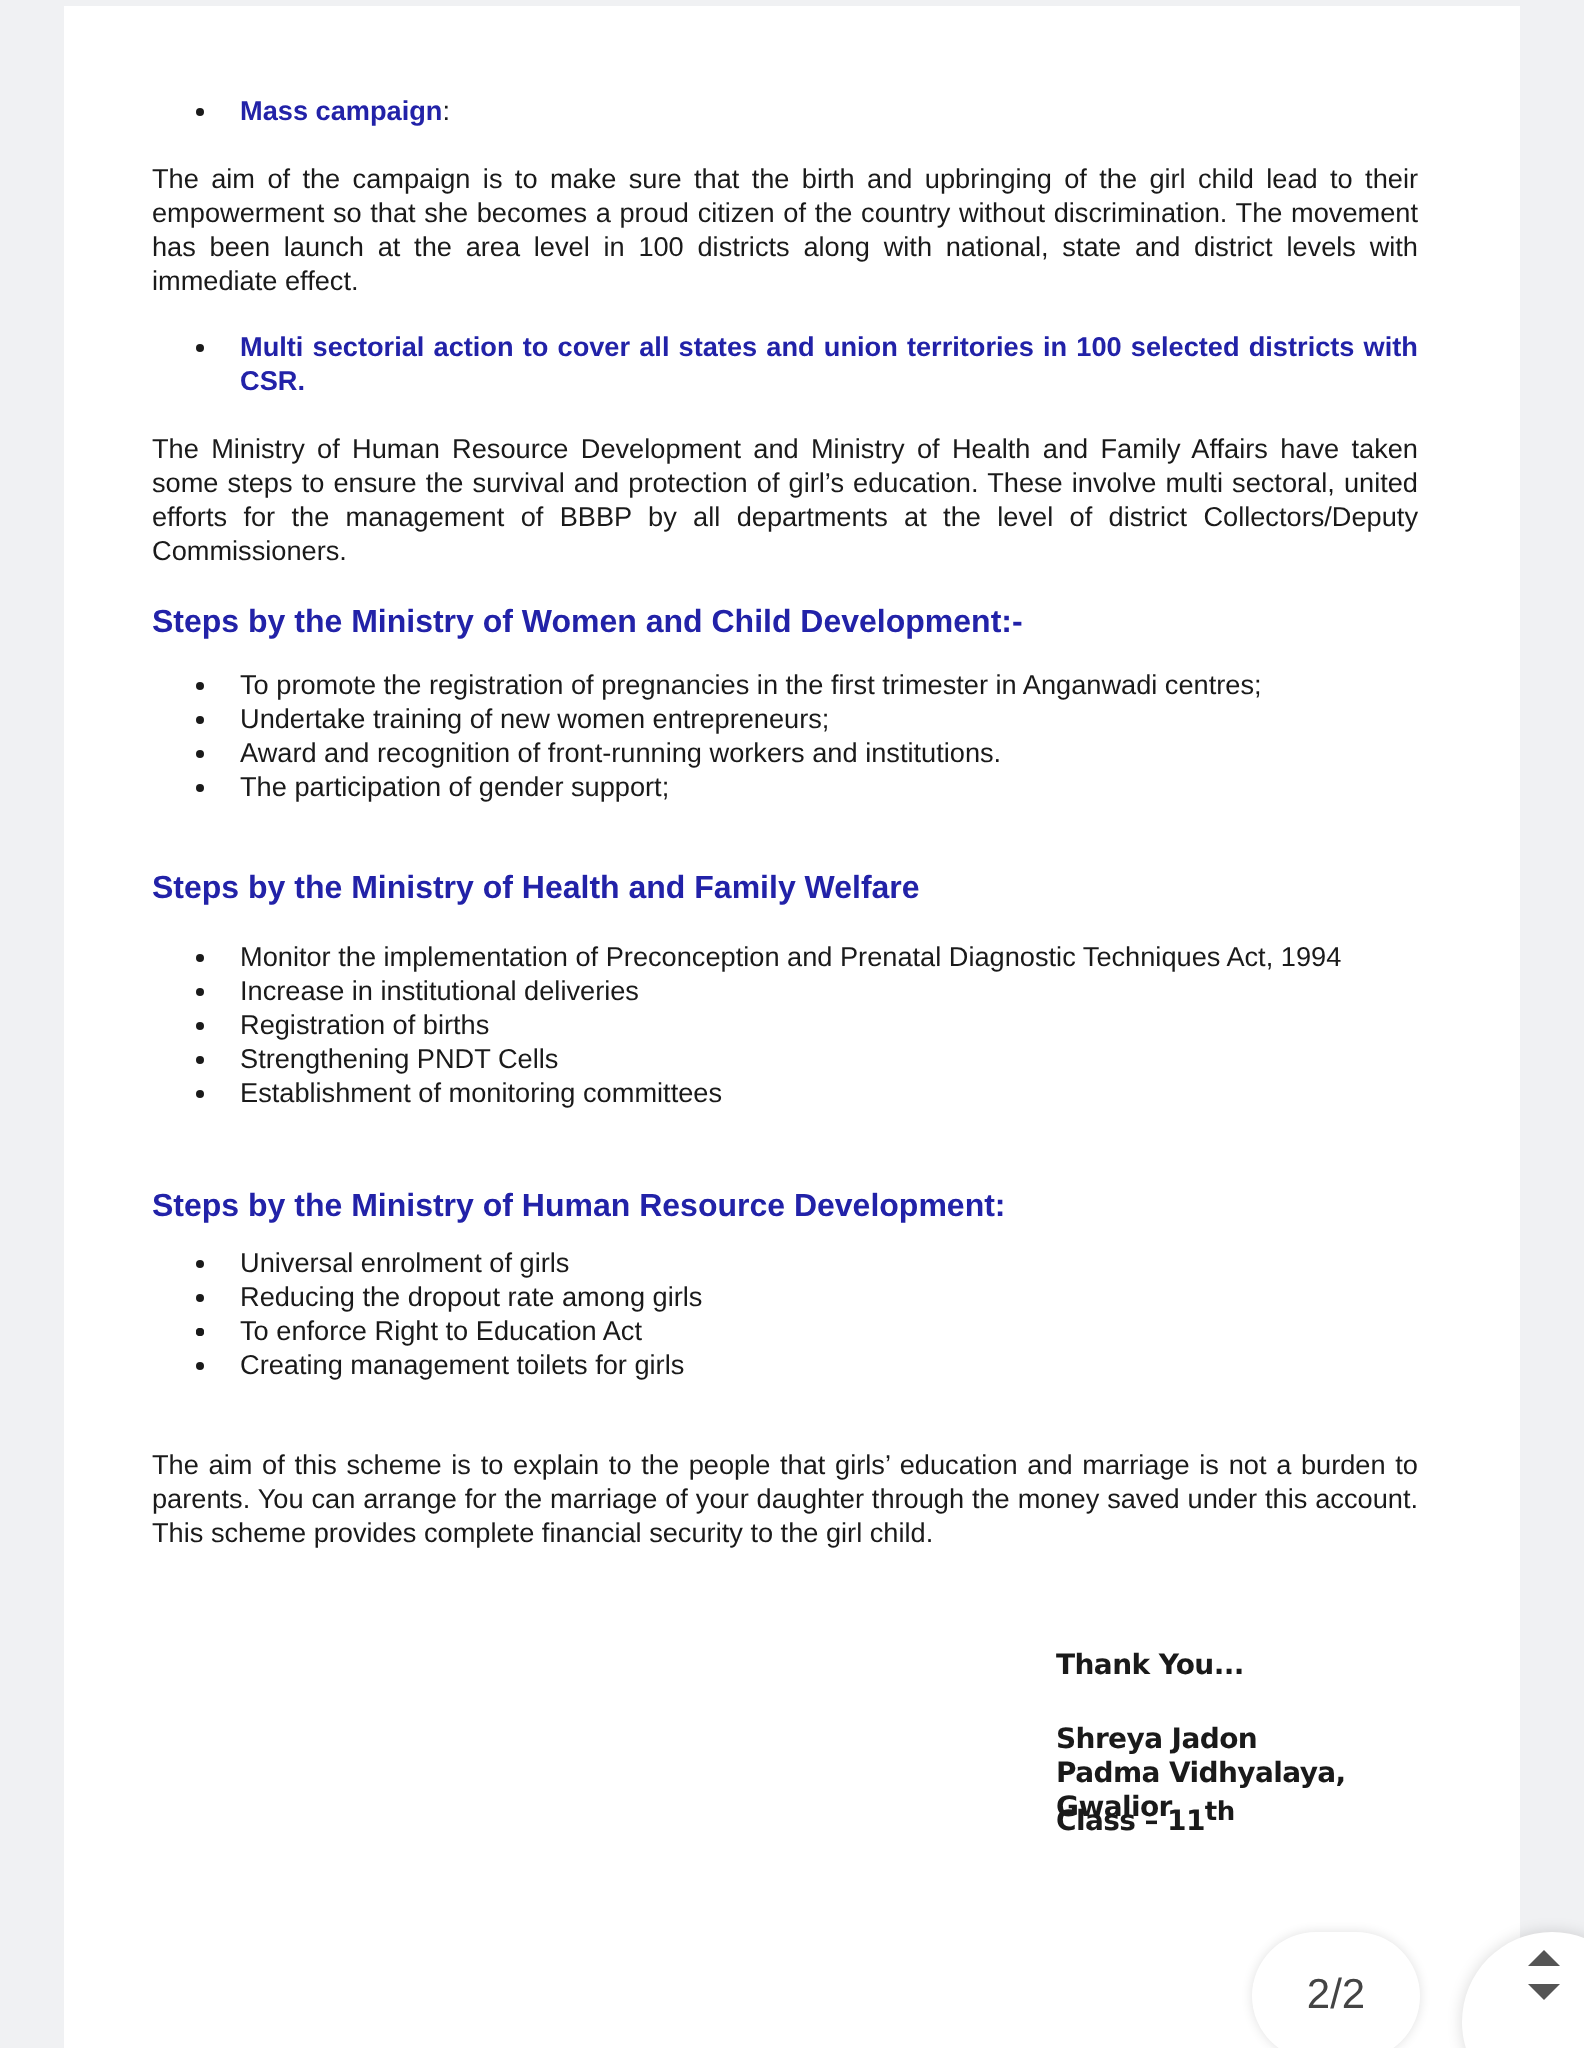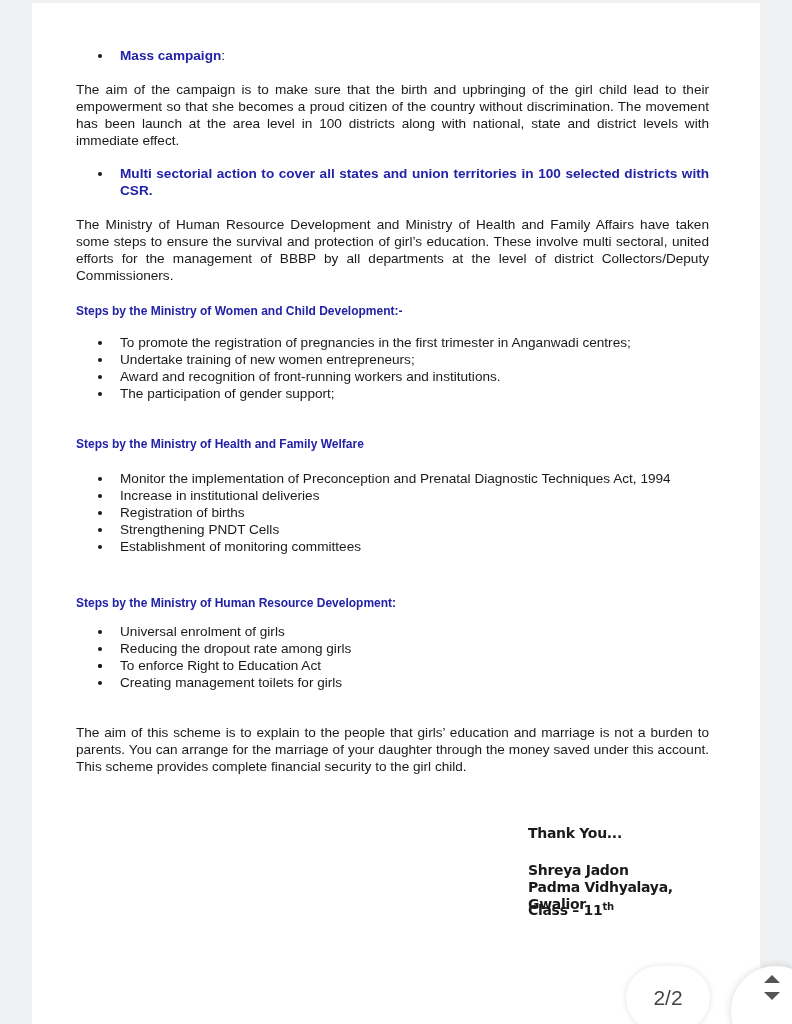--- a/index.html
+++ b/index.html
@@ -12,32 +12,32 @@
       position: absolute; left: 32px; top: 3px; width: 728px; height: 1040px;
       background: #ffffff;
     }
     .content {
       position: absolute; left: 44px; top: 0; width: 633px;
       color: #1a1a1a; font-size: 13.6px; line-height: 17px;
     }
     .blk { position: absolute; left: 0; width: 633px; }
     .para { text-align: justify; text-align-last: left; }
     .blue { color: #2222a8; font-weight: bold; }
-    .heading { color: #2222a8; font-weight: bold; font-size: 12px; }
+    .heading { color: #2222a8; font-weight: bold; font-size: 16px; }
     ul.bl { list-style: none; margin: 0; padding: 0; }
     ul.bl li { position: relative; padding-left: 44px; text-align: justify; text-align-last: left; }
     ul.bl li .dot {
       position: absolute; left: 22px; top: 7px; width: 4px; height: 4px;
       border-radius: 50%; background: #1a1a1a;
     }
     .sig {
       position: absolute; left: 452px; font-weight: bold; font-size: 14px;
       color: #1a1a1a; font-family: "DejaVu Sans", sans-serif; letter-spacing: -0.3px;
     }
-    .sig sup { font-size: 10px; vertical-align: 5px; }
+    .sig sup { font-size: 13px; vertical-align: 5px; }
     .page-ind {
       position: absolute; left: 626px; top: 966px; width: 84px; height: 64px;
       border-radius: 42px; background: #ffffff;
       box-shadow: 0 0 6px rgba(0,0,0,0.12);
       display: flex; align-items: center; justify-content: center;
       font-size: 21px; color: #444; font-family: "Liberation Sans", sans-serif;
     }
     .scroll-btn {
       position: absolute; left: 731px; top: 966px; width: 90px; height: 90px;
       border-radius: 50%; background: #ffffff;

